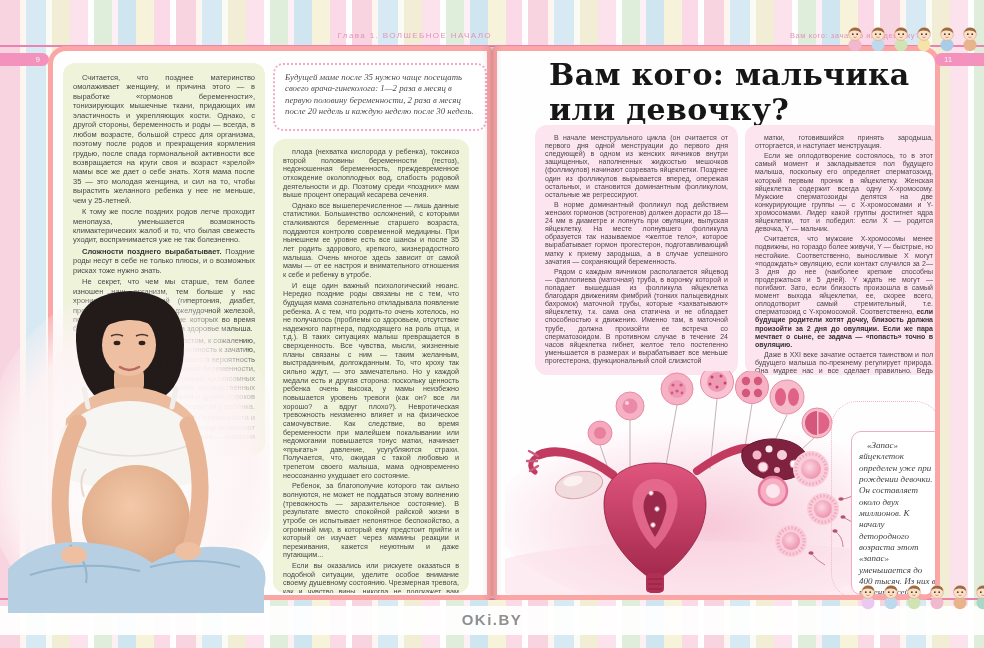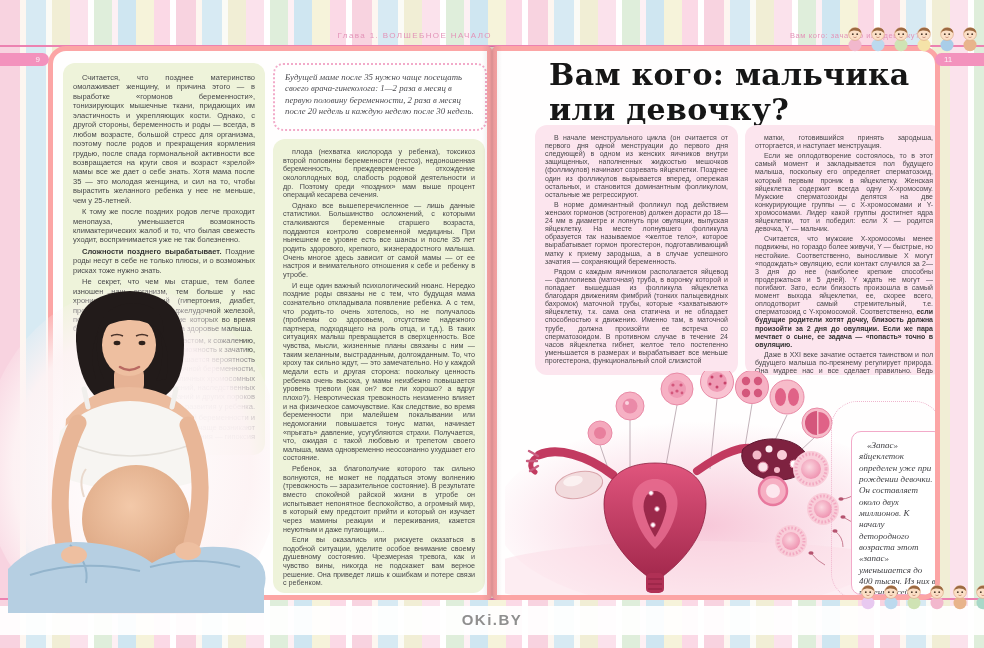--- a/index.html
+++ b/index.html
@@ -24,21 +24,21 @@
   .tab{position:absolute;top:53px;height:13px;background:#f392bd;color:#fceef5;font-size:8px;line-height:13px;
     z-index:4;box-sizing:border-box;}
   .tab-l{left:0;width:49px;border-radius:0 7px 7px 0;text-align:right;padding-right:9px;}
   .tab-r{left:935px;width:49px;border-radius:7px 0 0 7px;text-align:left;padding-left:9px;}
   .gutter{position:absolute;left:482px;top:46px;width:20px;height:554px;z-index:5;pointer-events:none;
     background:linear-gradient(90deg,rgba(90,60,70,0) 0%,rgba(90,60,70,.10) 40%,rgba(90,60,70,.22) 50%,rgba(90,60,70,.10) 60%,rgba(90,60,70,0) 100%);}
   .gbox{position:absolute;background:#eef3da;border-radius:12px;box-sizing:border-box;overflow:hidden;}
   .pbox{position:absolute;background:#fce5ee;border-radius:12px;box-sizing:border-box;overflow:hidden;}
   .bt p{margin:0 0 2px;text-indent:9px;text-align:justify;color:#48484b;}
   .col1{left:10px;top:12px;width:202px;height:392px;padding:10px;font-size:7.5px;line-height:1.26;}
-  .col2{left:220px;top:88px;width:212px;height:454px;padding:9px 10px;font-size:7.2px;line-height:1.2;}
+  .col2{left:220px;top:88px;width:196px;height:454px;padding:9px 10px;font-size:7.2px;line-height:1.2;}
   .col1 .wrapR{width:128px;margin-left:auto;text-align:right;text-indent:0;}
   .lead{font-weight:bold;color:#333;}
   .notebox{position:absolute;left:220px;top:12px;width:214px;height:68px;background:#fff;
     border:2px dotted #f2aac9;border-radius:10px;padding:7px 10px;box-sizing:border-box;
     font-family:Liberation Serif, serif;font-style:italic;font-size:8.8px;line-height:1.28;color:#4c4c50;overflow:hidden;}
   .title{position:absolute;left:52px;top:6px;width:380px;font-family:"DejaVu Serif",serif;font-weight:bold;
     font-size:30px;line-height:35px;color:#161616;letter-spacing:.3px;}
   .pcol1{left:38px;top:74px;width:203px;height:250px;padding:9px 10px;font-size:7px;line-height:1.16;}
   .pcol2{left:248px;top:74px;width:198px;height:250px;padding:9px 10px;font-size:7px;line-height:1.16;}
   .dotbubble{position:absolute;left:334px;top:350px;width:108px;height:196px;border:1.3px dotted #efb5cd;

